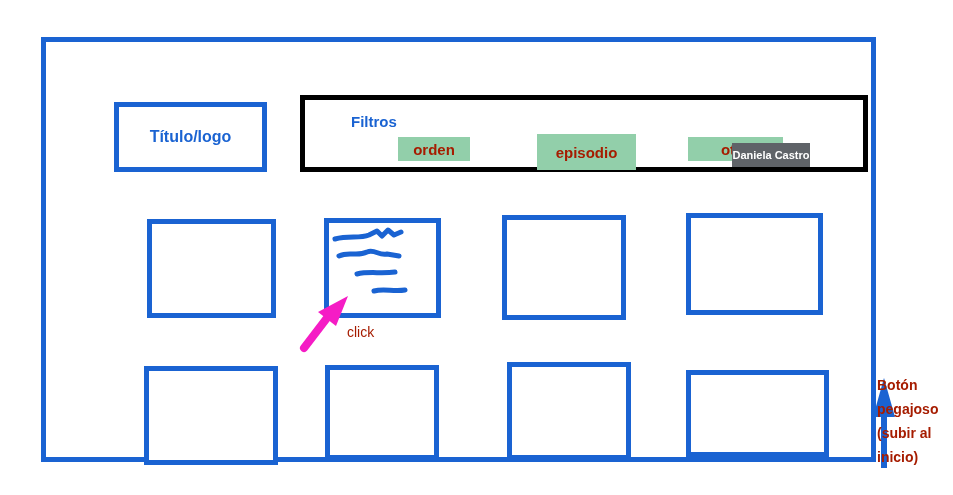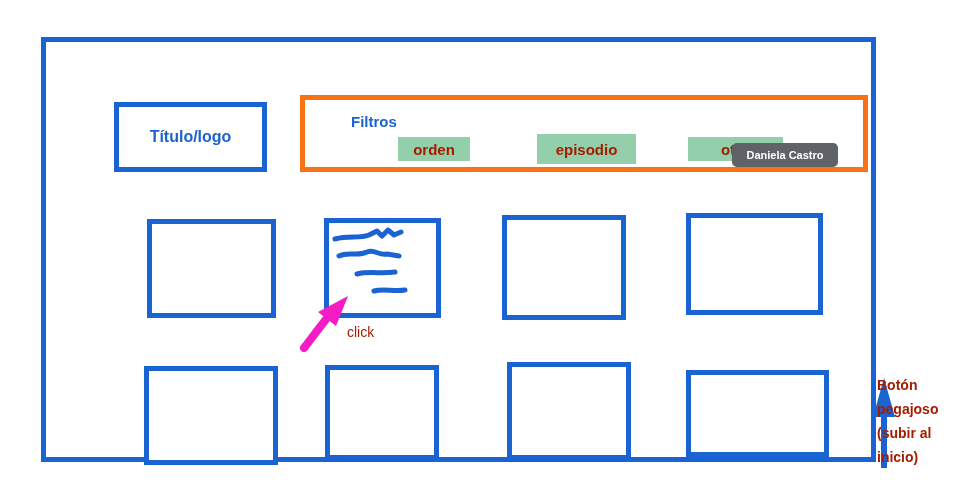--- a/index.html
+++ b/index.html
@@ -23,40 +23,40 @@
   .logo-box {
     left: 68px; top: 60px; width: 153px; height: 70px;
     border: 5px solid #1a63d2;
     display: flex; align-items: center; justify-content: center;
   }
   .logo-box span {
     color: #1a63d2; font-weight: bold; font-size: 16px;
   }
   .filters-bar {
     left: 254px; top: 53px; width: 568px; height: 77px;
-    border: 5px solid #f97316;
+    border: 5px solid #000000;
   }
   .filters-title {
     position: absolute; left: 46px; top: 13px;
     color: #1a63d2; font-weight: bold; font-size: 15px;
   }
   .chip {
     position: absolute;
     background: #92cfaa;
     color: #a61c00; font-weight: bold; font-size: 15px;
     display: flex; align-items: center; justify-content: center;
     border: none; cursor: pointer;
   }
   .chip-orden    { left: 93px;  top: 37px; width: 72px; height: 24px; }
-  .chip-episodio { left: 232px; top: 34px; width: 99px; height: 30px; }
+  .chip-episodio { left: 232px; top: 34px; width: 99px; height: 36px; }
   .chip-otro     { left: 383px; top: 37px; width: 95px; height: 24px; }
   .collab-tooltip {
     position: absolute; left: 427px; top: 43px;
-    width: 106px; height: 24px;
-    background: #5f6368; border-radius: 5px;
+    width: 78px; height: 24px;
+    background: #5f6368; border-radius: 0;
     color: #ffffff; font-weight: bold; font-size: 11px;
     display: flex; align-items: center; justify-content: center;
     z-index: 3; white-space: nowrap;
   }
 
   
   .card {
     position: absolute;
     border: 5px solid #1a63d2;
     background: #ffffff;

